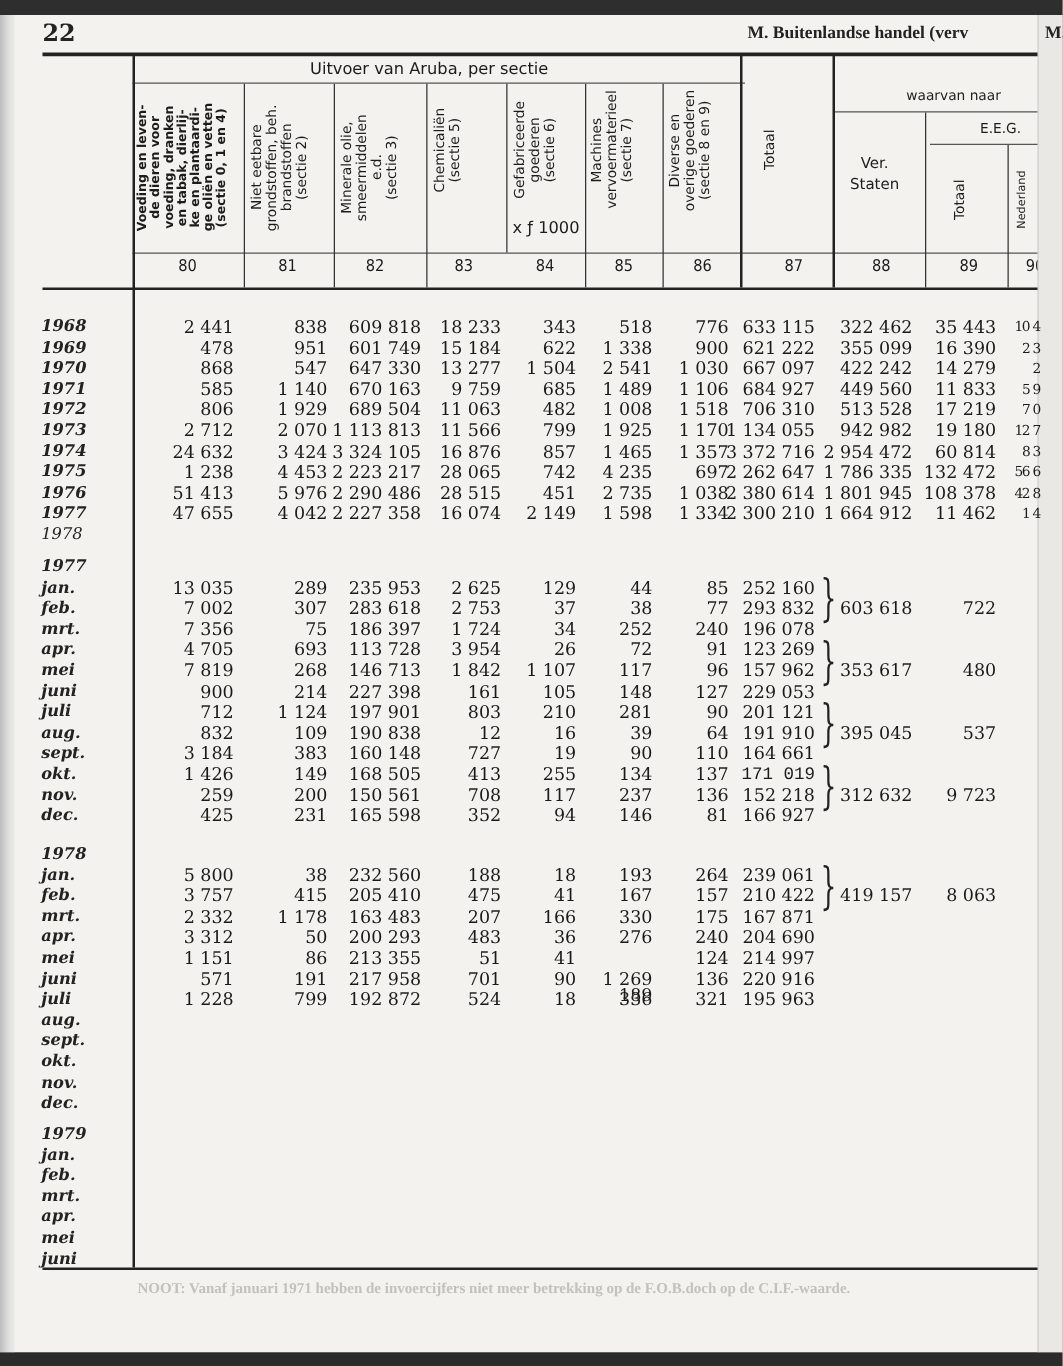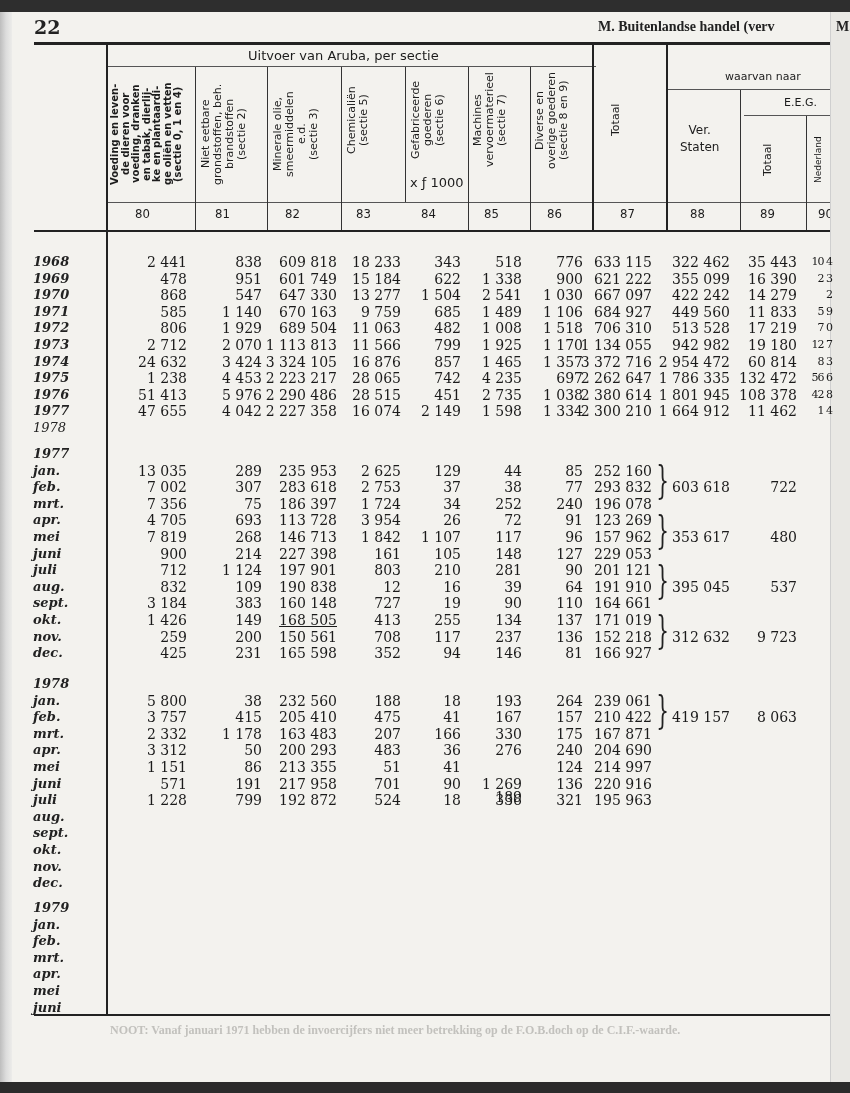--- a/index.html
+++ b/index.html
@@ -15,21 +15,21 @@
   .runhead-m { position:absolute; left:836px; top:19px; font-size:14px; font-weight:bold; color:#222; font-family:"Liberation Serif", serif; }
 
   .rule { position:absolute; background:#222; }
   .vline { position:absolute; background:#333; width:1px; }
 
   .hdr-sans { font-family:"DejaVu Sans", sans-serif; color:#1c1c1c; }
   .title { position:absolute; left:248px; top:48px; font-size:13px; }
   .vcol { position:absolute; writing-mode:vertical-rl; transform:rotate(180deg); font-size:11px; line-height:12px; text-align:center; white-space:pre; }
   .vcol.bold { font-weight:bold; font-size:10px; line-height:10.5px; }
   .unit { position:absolute; left:410px; top:175px; font-size:13px; font-family:"DejaVu Sans", sans-serif; color:#1c1c1c; }
-  .colnum { position:absolute; top:206px; font-size:13px; font-family:"DejaVu Sans Condensed","DejaVu Sans", sans-serif; color:#1c1c1c; text-align:left; }
+  .colnum { position:absolute; top:206px; font-size:13px; font-family:"DejaVu Sans Condensed","DejaVu Sans", sans-serif; color:#1c1c1c; text-align:center; }
   .waarvan { position:absolute; left:725px; top:70px; font-size:11px; }
   .eeg { position:absolute; left:784px; top:96px; font-size:11px; }
   .verstaten { position:absolute; left:680px; top:122px; font-size:12px; text-align:center; line-height:17px; }
 
   .lbl { position:absolute; left:33px; font-style:italic; font-weight:bold; font-size:13px; color:#222; line-height:16.6px; }
   .lbl.light { font-weight:normal; }
   .num { position:absolute; font-size:14px; color:#1a1a1a; text-align:right; white-space:nowrap; line-height:16.6px; }
   .brace { position:absolute; font-size:40px; line-height:40px; color:#222; font-family:"DejaVu Serif", serif; transform:scaleX(0.5); }
   .clip { position:absolute; overflow:hidden; }
   .note { position:absolute; left:110px; top:1022px; font-size:12px; color:#c2c1bd; line-height:16px; font-family:"Liberation Serif", serif; font-weight:bold; }
@@ -319,26 +319,26 @@
     <div class="num" style="top: 595.4px; right: 588px;">383</div>
     <div class="num" style="top: 595.4px; right: 513px;">160 148</div>
     <div class="num" style="top: 595.4px; right: 449px;">727</div>
     <div class="num" style="top: 595.4px; right: 389px;">19</div>
     <div class="num" style="top: 595.4px; right: 328px;">90</div>
     <div class="num" style="top: 595.4px; right: 267px;">110</div>
     <div class="num" style="top: 595.4px; right: 198px;">164 661</div>
     <div class="lbl" style="top: 612px;">okt.</div>
     <div class="num" style="top: 612px; right: 663px;">1 426</div>
     <div class="num" style="top: 612px; right: 588px;">149</div>
-    <div class="num" style="top: 612px; right: 513px; text-decoration: underline;">168 505</div>
+    <div class="num" style="top: 612px; right: 513px;">168 505</div>
     <div class="num" style="top: 612px; right: 449px;">413</div>
     <div class="num" style="top: 612px; right: 389px;">255</div>
     <div class="num" style="top: 612px; right: 328px;">134</div>
     <div class="num" style="top: 612px; right: 267px;">137</div>
-    <div class="num" style="top: 612px; right: 198px;">171 019</div>
+    <div class="num" style="top: 612px; right: 198px; font-family: Liberation Mono, monospace;">171 019</div>
     <div class="lbl" style="top: 628.6px;">nov.</div>
     <div class="num" style="top: 628.6px; right: 663px;">259</div>
     <div class="num" style="top: 628.6px; right: 588px;">200</div>
     <div class="num" style="top: 628.6px; right: 513px;">150 561</div>
     <div class="num" style="top: 628.6px; right: 449px;">708</div>
     <div class="num" style="top: 628.6px; right: 389px;">117</div>
     <div class="num" style="top: 628.6px; right: 328px;">237</div>
     <div class="num" style="top: 628.6px; right: 267px;">136</div>
     <div class="num" style="top: 628.6px; right: 198px;">152 218</div>
     <div class="lbl" style="top: 645.2px;">dec.</div>

